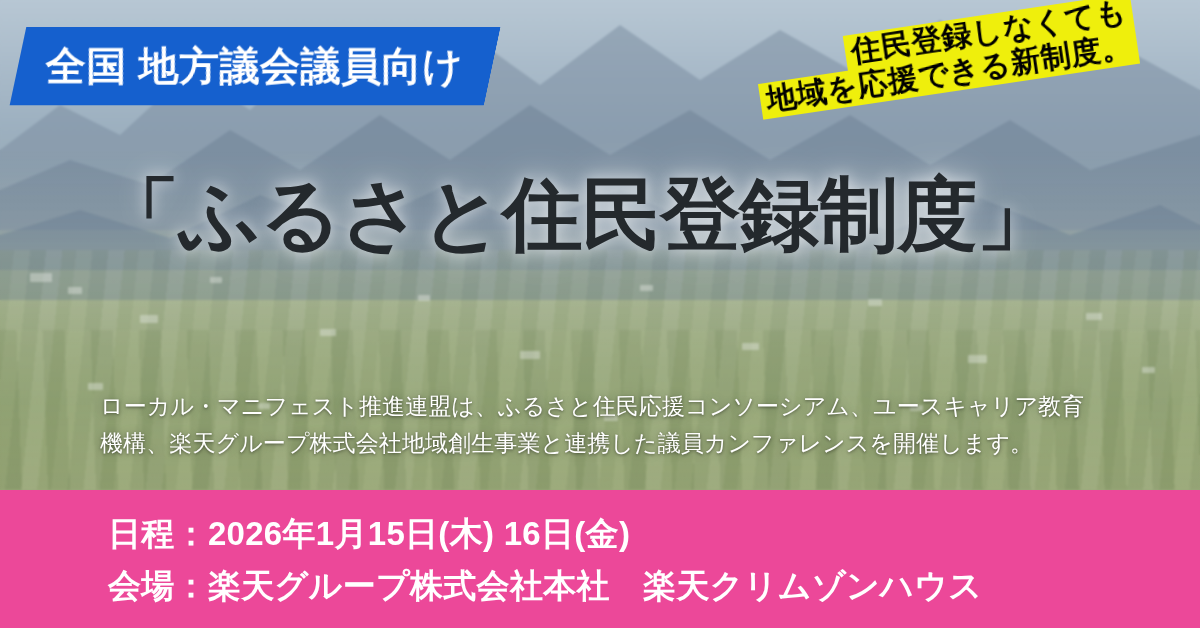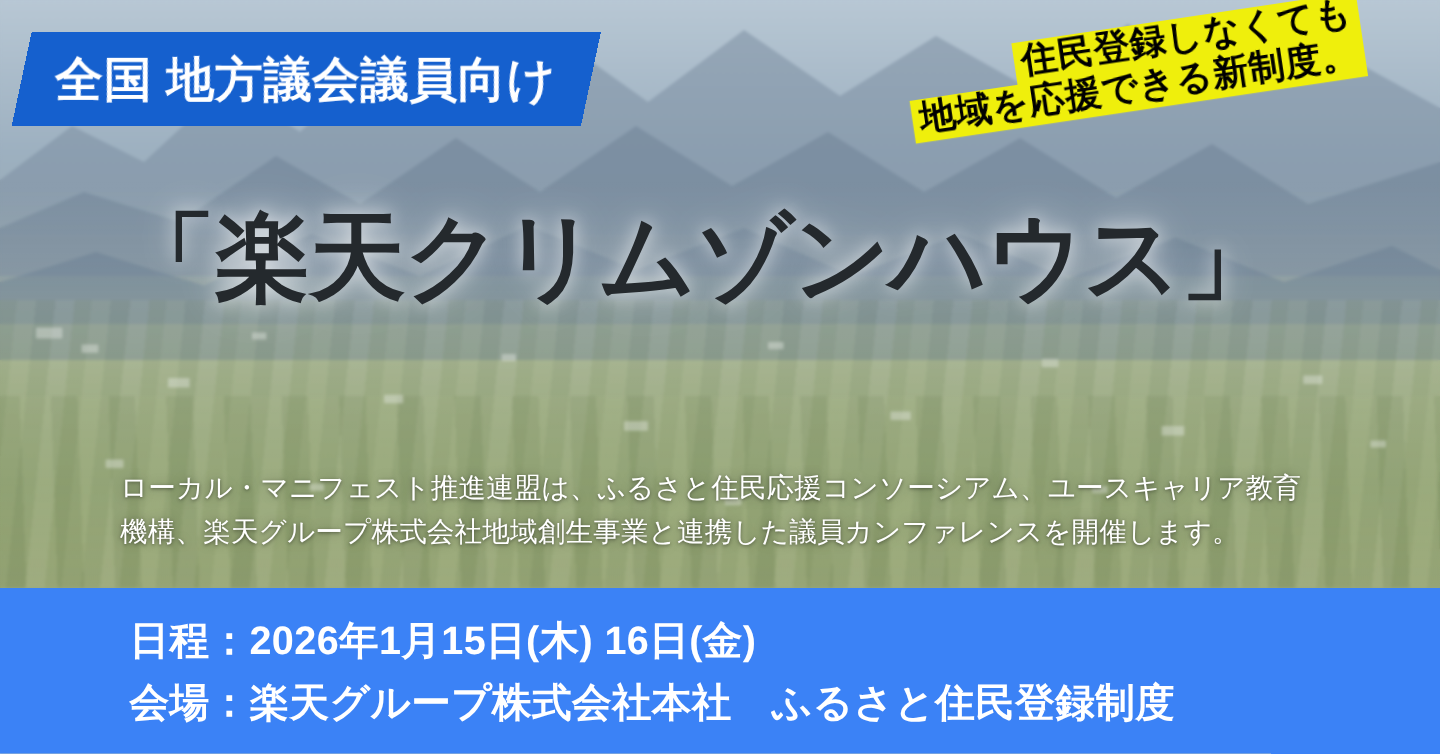--- a/index.html
+++ b/index.html
@@ -203,21 +203,21 @@
       0 0 10px rgba(0,0,0,0.28);
   }
 
   
   .info-bar {
     position: absolute;
     left: 0;
     right: 0;
     bottom: 0;
     height: 138px;
-    background: #3b82f6;
+    background: #ec4899;
     padding: 18px 0 0 108px;
   }
   .info-row {
     color: #ffffff;
     font-size: 33px;
     font-weight: bold;
     line-height: 1.58;
     white-space: nowrap;
     letter-spacing: 0.3px;
   }
@@ -274,23 +274,23 @@
   <div class="audience-badge">
     <span class="audience-badge-label">全国 地方議会議員向け</span>
   </div>
 
   <div class="kicker">
     <div><span class="kicker-line">住民登録しなくても</span></div>
     <div><span class="kicker-line">地域を応援できる新制度。</span></div>
   </div>
 
   <div class="title-block">
-    <div class="title-line">「楽天クリムゾンハウス」</div>
+    <div class="title-line">「ふるさと住民登録制度」</div>
   </div>
 
   <div class="description">ローカル・マニフェスト推進連盟は、ふるさと住民応援コンソーシアム、ユースキャリア教育機構、楽天グループ株式会社地域創生事業と連携した議員カンファレンスを開催します。</div>
 
   <div class="info-bar">
     <div class="info-row">日程：2026年1月15日(木)  16日(金)</div>
-    <div class="info-row">会場：楽天グループ株式会社本社　ふるさと住民登録制度</div>
+    <div class="info-row">会場：楽天グループ株式会社本社　楽天クリムゾンハウス</div>
   </div>
 
 </div>
 
 </body></html>

